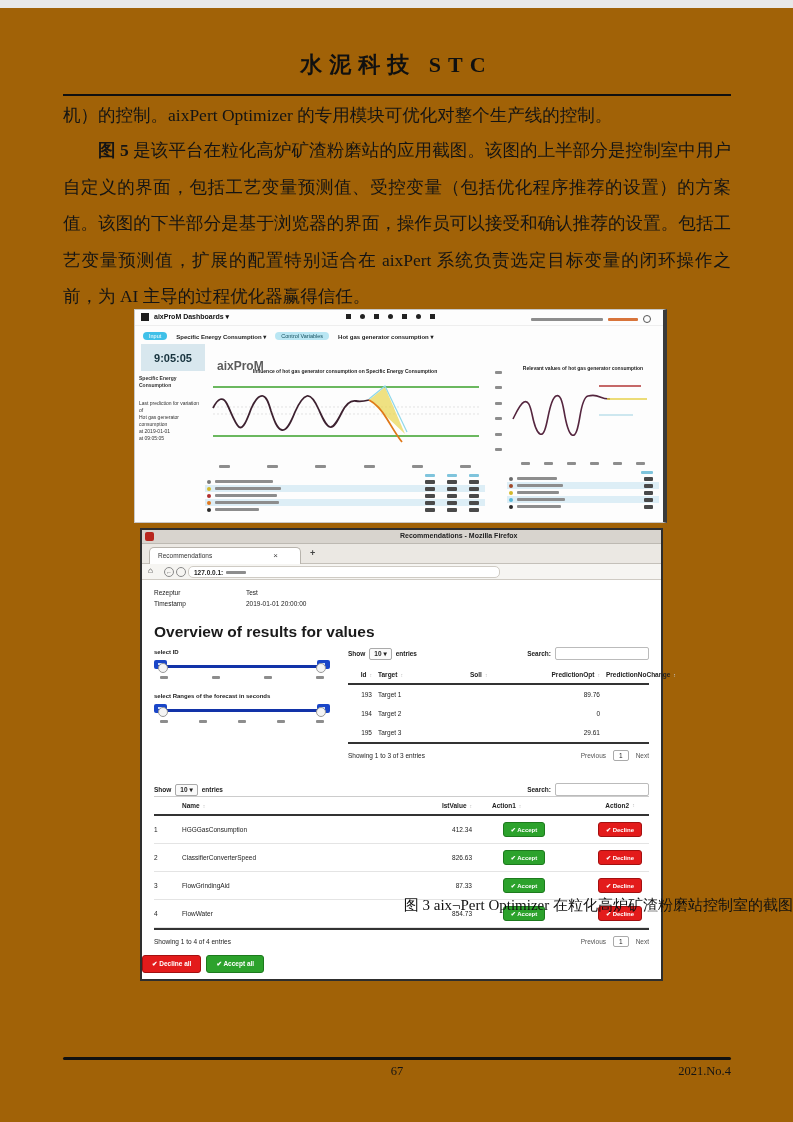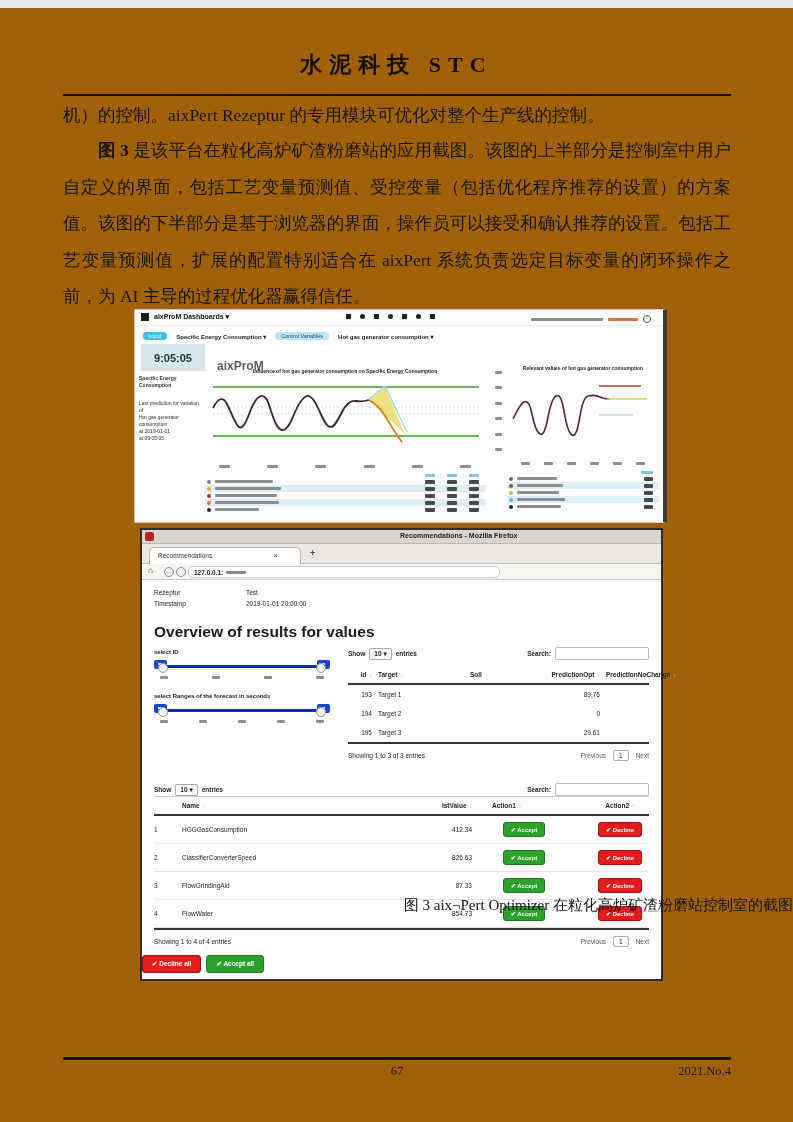--- a/index.html
+++ b/index.html
@@ -130,22 +130,22 @@
   .footer-issue{grid-column:3;text-align:right;}
 </style>
 </head>
 <body>
 
 <div class="page">
 
   <div class="journal-title">水泥科技 STC</div>
   <div class="header-rule"></div>
 
-  <div class="cont-line">机）的控制。aixPert Rezeptur 的专用模块可优化对整个生产线的控制。</div>
-  <p class="para"><b>图 3</b><span> 是该平台在粒化高炉矿渣粉磨站的应用截图。该图的上半部分是控制室中用户自定义的界面，包括工艺变量预测值、受控变量（包括优化程序推荐的设置）的方案值。该图的下半部分是基于浏览器的界面，操作员可以接受和确认推荐的设置。包括工艺变量预测值，扩展的配置特别适合在 aixPert 系统负责选定目标变量的闭环操作之前，为 AI 主导的过程优化器赢得信任。</span></p>
+  <div class="cont-line">机）的控制。aixPert Optimizer 的专用模块可优化对整个生产线的控制。</div>
+  <p class="para"><b>图 5</b><span> 是该平台在粒化高炉矿渣粉磨站的应用截图。该图的上半部分是控制室中用户自定义的界面，包括工艺变量预测值、受控变量（包括优化程序推荐的设置）的方案值。该图的下半部分是基于浏览器的界面，操作员可以接受和确认推荐的设置。包括工艺变量预测值，扩展的配置特别适合在 aixPert 系统负责选定目标变量的闭环操作之前，为 AI 主导的过程优化器赢得信任。</span></p>
 
   <div class="figure">
 
     <div class="dashboard">
       <div class="dash-titlebar">
         <div class="dash-app-icon"></div>
         <div class="dash-app-title">aixProM Dashboards ▾</div>
         <div class="dash-icons">
           <span class="ic"></span>
           <span class="ic round"></span>

